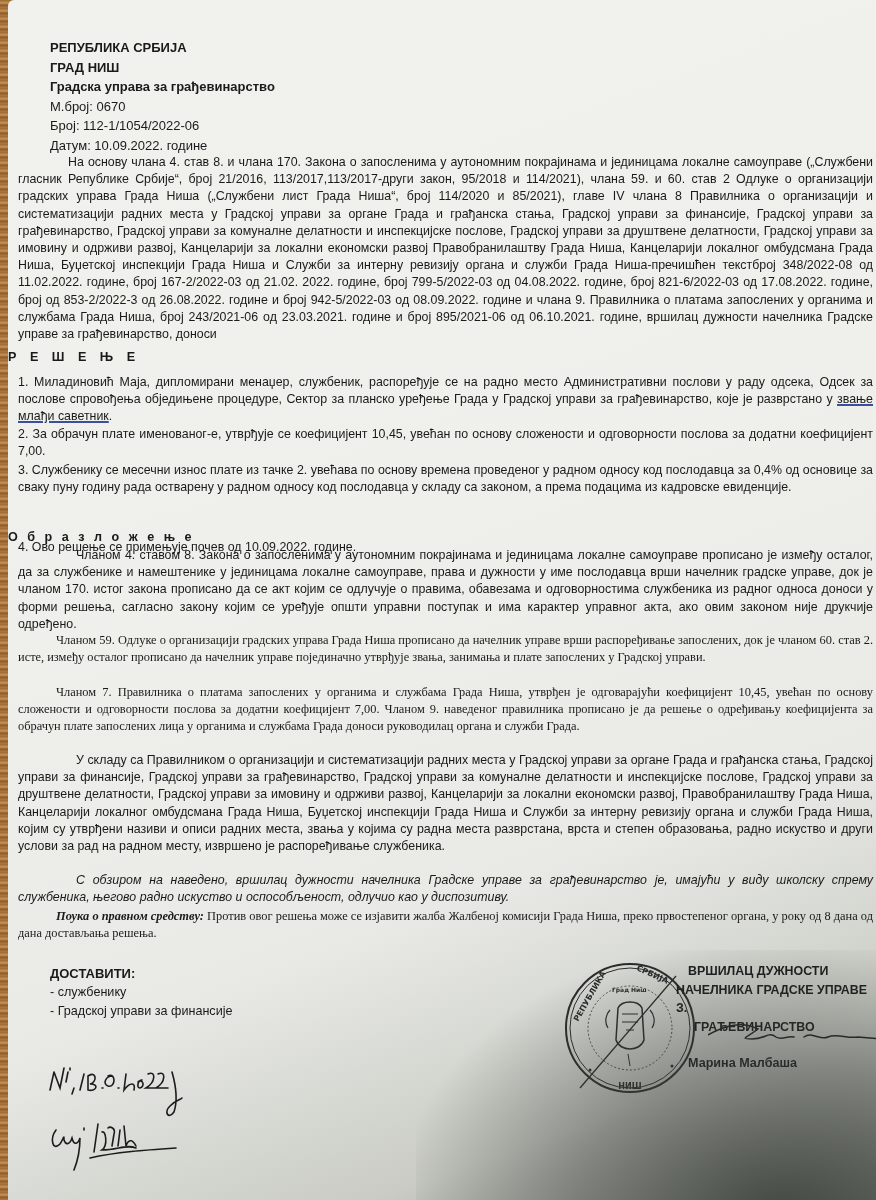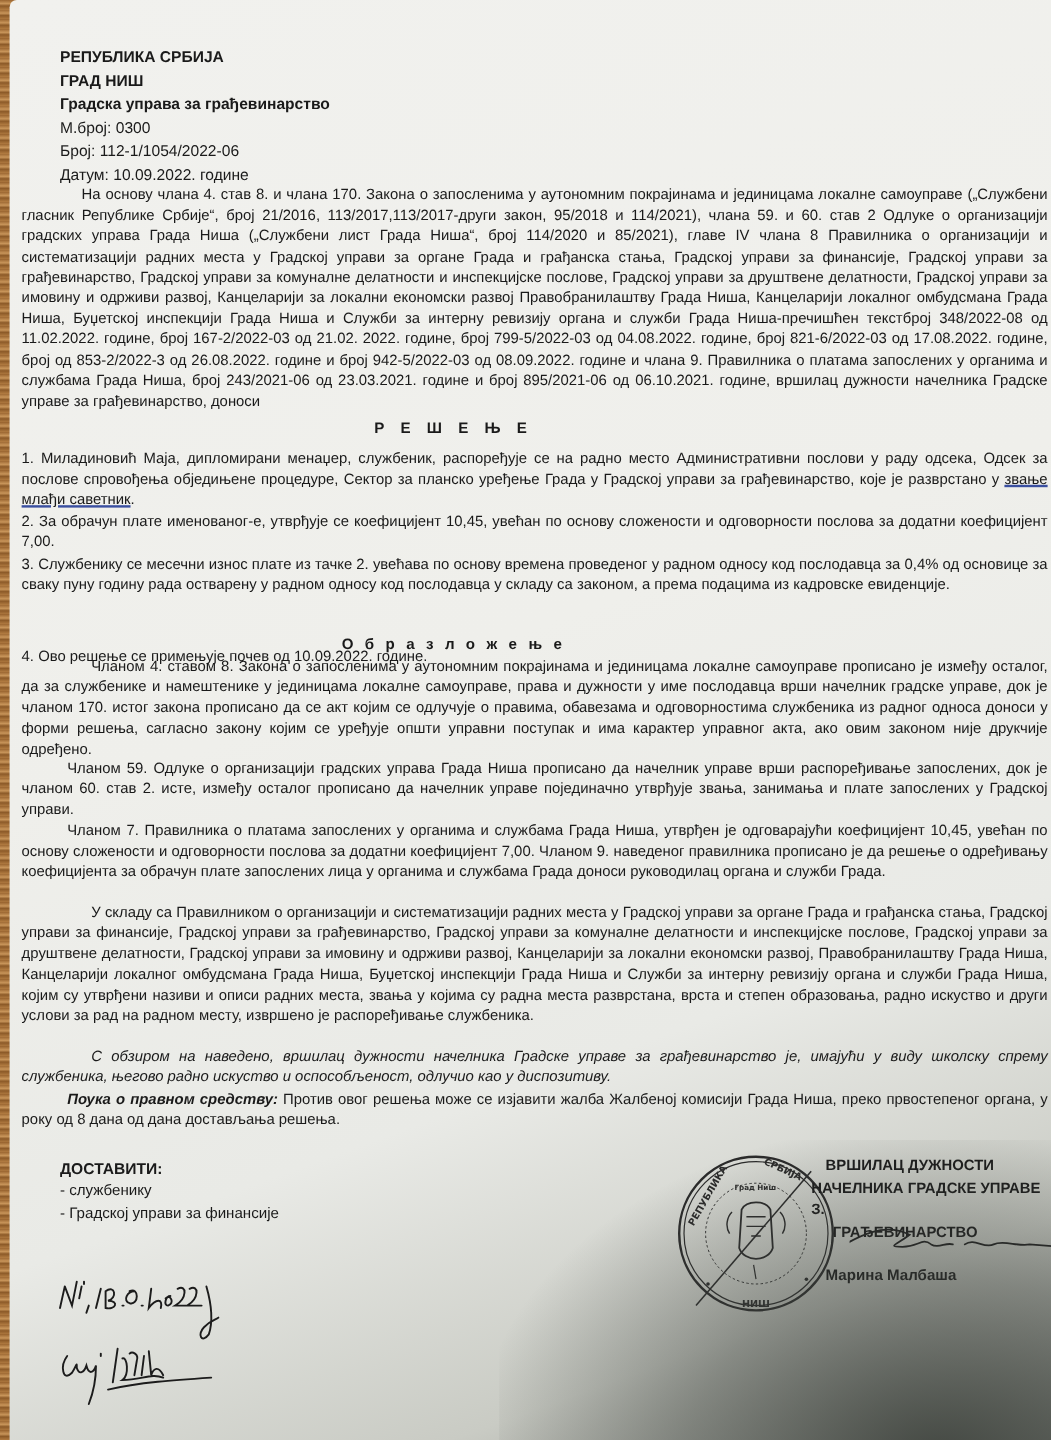--- a/index.html
+++ b/index.html
@@ -25,23 +25,23 @@
   }
   .doc {
     position:absolute; left:0; top:0; width:868px; color:#1a1a1a;
     font-size:12.4px; line-height:17.2px;
   }
   .hdr { position:absolute; left:42px; top:38px; font-size:13px; line-height:19.6px; }
   .hdr .b { font-weight:bold; }
   .para { position:absolute; left:10px; width:855px; text-align:justify; }
   .ind { text-indent:50px; }
   .ind2 { text-indent:58px; }
-  .ind3 { text-indent:38px; }
+  .ind3 { text-indent:38px;font-family:Liberation Serif, serif; }
   .title {
-    position:absolute; left:12px; width:716px; text-align:center; font-weight:bold;
+    position:absolute; left:0; width:716px; text-align:left; font-weight:bold;
     letter-spacing:5px; font-size:12.6px;
   }
   .ul { text-decoration: underline; text-decoration-color:#3a4fa0; text-decoration-thickness:1.5px; }
   .deliver { position:absolute; left:42px; top:964px; font-size:12.6px; line-height:19px; }
   .deliver .h { font-weight:bold; font-size:13px; }
   .sigblock { position:absolute; left:680px; top:962px; font-weight:bold; font-size:12.4px; line-height:18.5px; }
   .sigblock .name { margin-top:18px; font-size:12.6px; }
   .stamp { position:absolute; left:552px; top:958px; }
   .hw { position:absolute; left:38px; top:1060px; }
   .sigstroke { position:absolute; left:700px; top:1017px; }
@@ -51,21 +51,21 @@
 
 <div class="wood"></div>
 
 <div class="paper">
   <div class="doc">
 
     <div class="hdr">
       <div class="b">РЕПУБЛИКА СРБИЈА</div>
       <div class="b">ГРАД НИШ</div>
       <div class="b">Градска управа за грађевинарство</div>
-      <div>М.број: 0300</div>
+      <div>М.број: 0670</div>
       <div>Број: 112-1/1054/2022-06</div>
       <div>Датум: 10.09.2022. године</div>
     </div>
 
     <div class="para ind" style="top:154px;">На основу члана 4. став 8. и члана 170. Закона о запосленима у аутономним покрајинама и јединицама локалне самоуправе („Службени гласник Републике Србије“, број 21/2016, 113/2017,113/2017-други закон, 95/2018 и 114/2021), члана 59. и 60. став 2 Одлуке о организацији градских управа Града Ниша („Службени лист Града Ниша“, број 114/2020 и 85/2021), главе IV члана 8 Правилника о организацији и систематизацији радних места у Градској управи за органе Града и грађанска стања, Градској управи за финансије, Градској управи за грађевинарство, Градској управи за комуналне делатности и инспекцијске послове, Градској управи за друштвене делатности, Градској управи за имовину и одрживи развој, Канцеларији за локални економски развој Правобранилаштву Града Ниша, Канцеларији локалног омбудсмана Града Ниша, Буџетској инспекцији Града Ниша и Служби за интерну ревизију органа и служби Града Ниша-пречишћен текстброј 348/2022-08 од 11.02.2022. године, број 167-2/2022-03 од 21.02. 2022. године, број 799-5/2022-03 од 04.08.2022. године, број 821-6/2022-03 од 17.08.2022. године, број од 853-2/2022-3 од 26.08.2022. године и број 942-5/2022-03 од 08.09.2022. године и члана 9. Правилника о платама запослених у органима и службама Града Ниша, број 243/2021-06 од 23.03.2021. године и број 895/2021-06 од 06.10.2021. године, вршилац дужности начелника Градске управе за грађевинарство, доноси</div>
 
     <div class="title" style="top:349px;">Р Е Ш Е Њ Е</div>
 
     <div class="para" style="top:374px;">
       <span>1.  Миладиновић Маја, дипломирани менаџер, службеник, распоређује се на радно место Административни послови у раду одсека,  Одсек за послове спровођења обједињене процедуре, Сектор за планско уређење Града у Градској управи за грађевинарство, које је разврстано у </span><span class="ul">звање млађи саветник</span><span>.</span>

